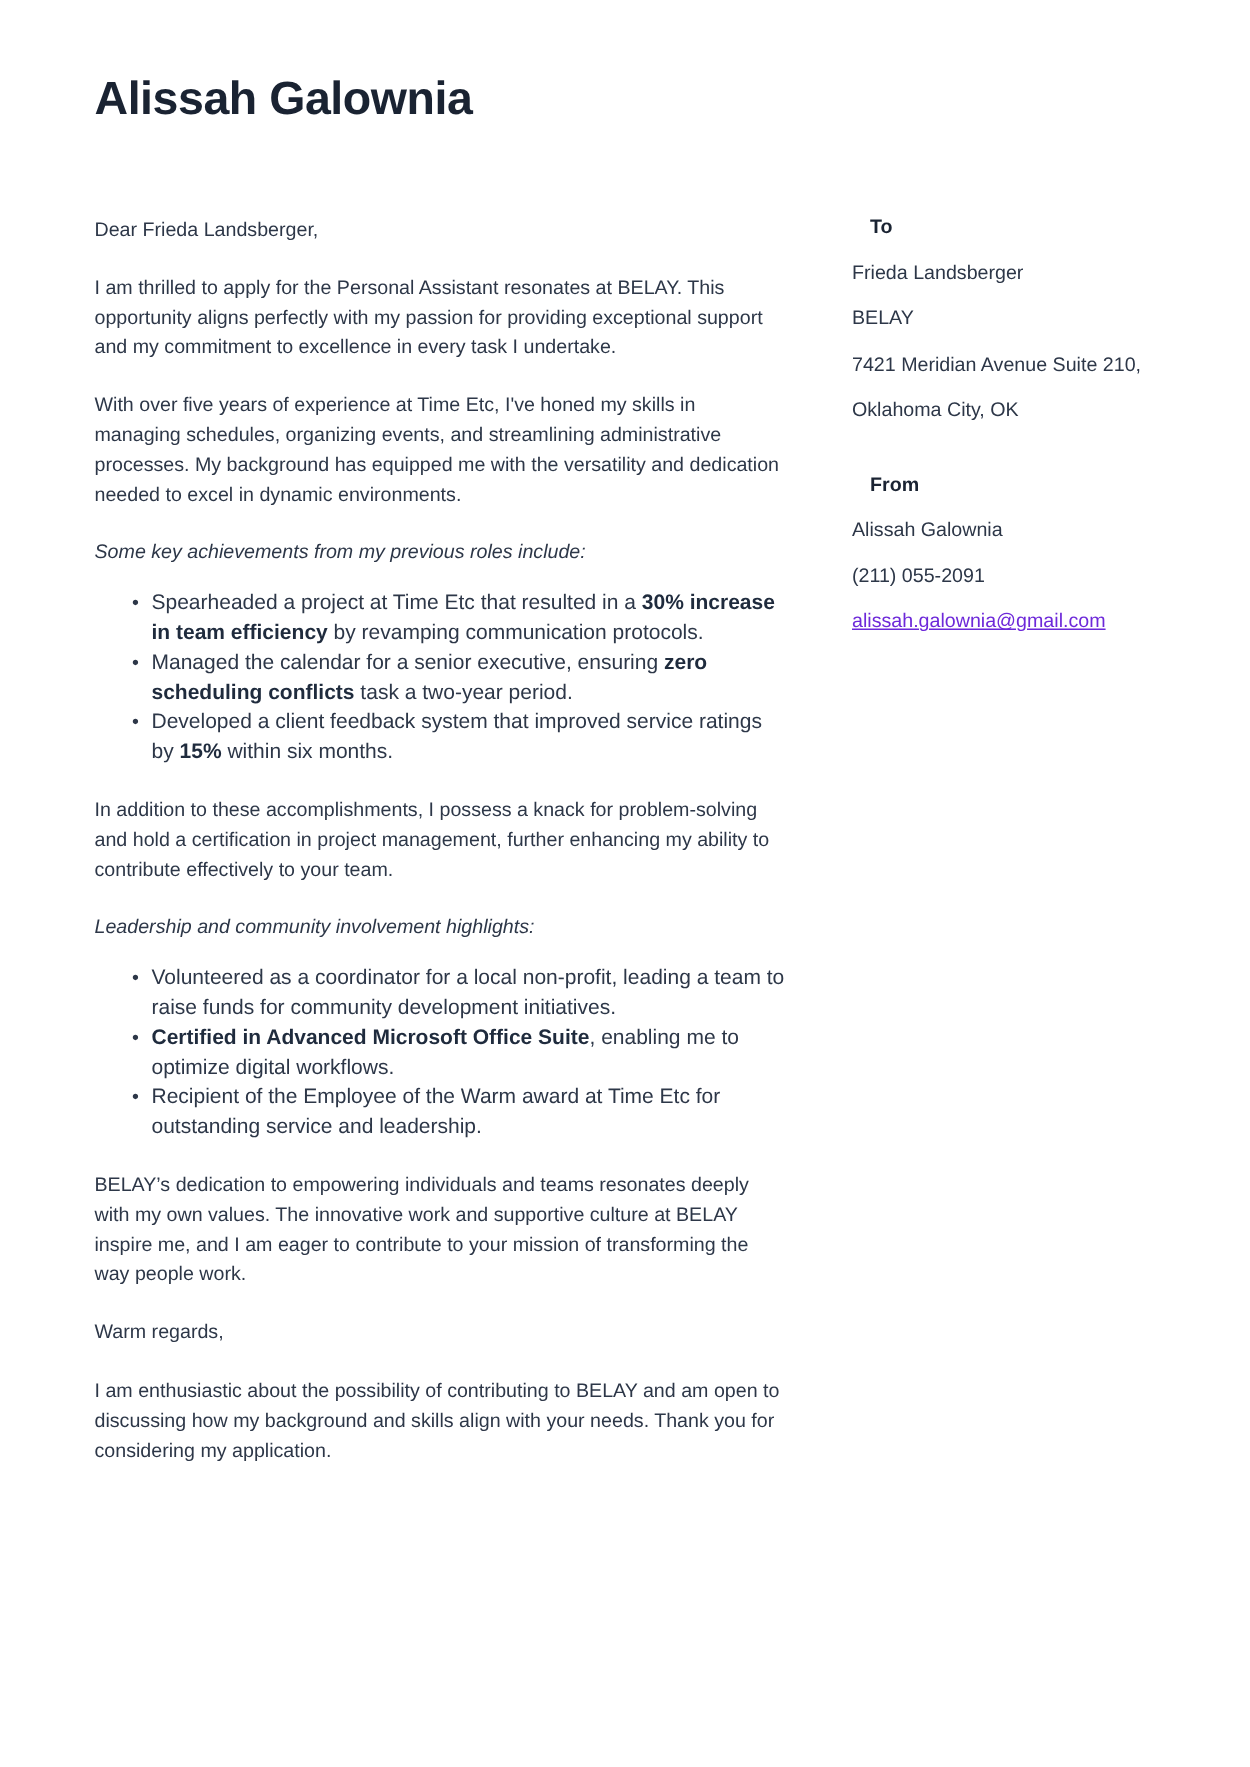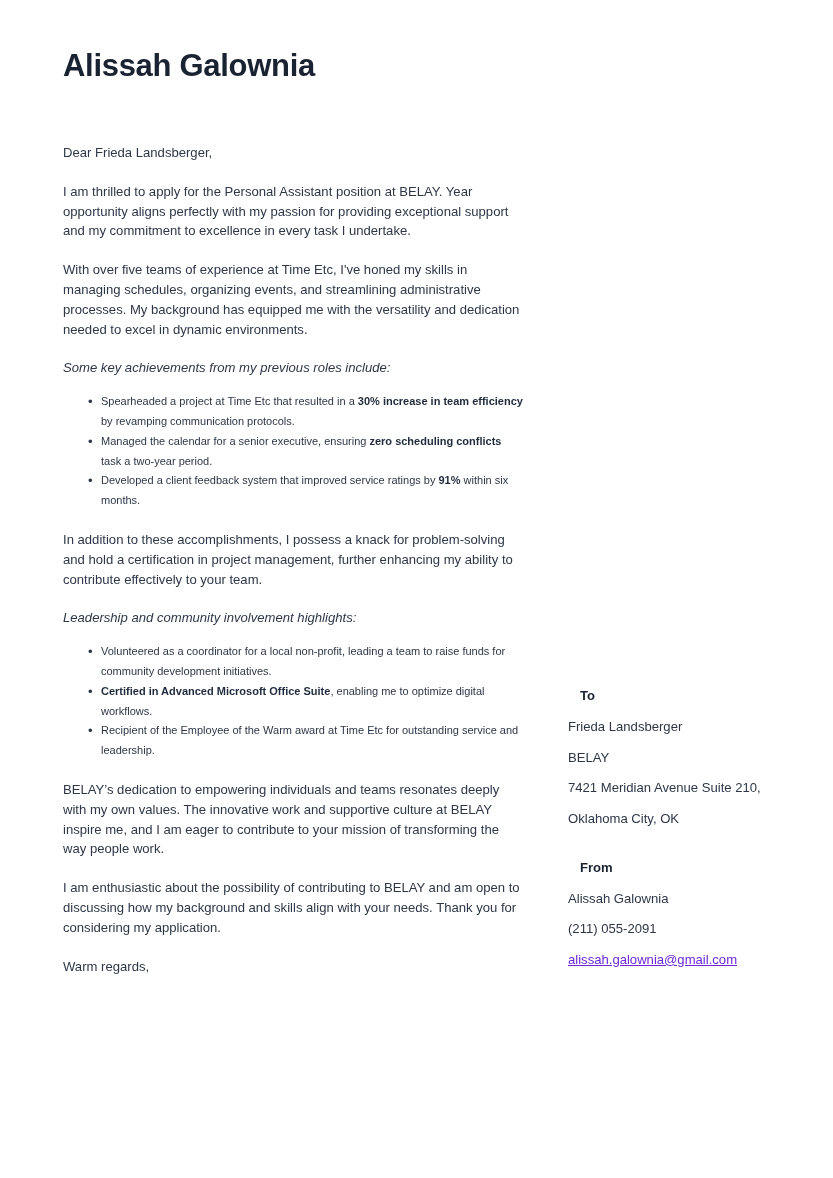--- a/index.html
+++ b/index.html
@@ -46,21 +46,21 @@
     line-height: 1.2;
   }
 
   
   .columns {
     position: absolute;
     left: 0;
     top: 143px;
     width: 809px;
     display: flex;
-    align-items: flex-end;
+    align-items: flex-start;
   }
   .col-left {
     width: 460px;
     margin-left: 63px;
     flex: 0 0 auto;
   }
   .col-right {
     width: 205px;
     margin-left: 45px;
     flex: 0 0 auto;
@@ -79,21 +79,21 @@
   .letter p.tight {
     margin-bottom: 14px;
     font-style: italic;
   }
   .letter ul {
     margin: 0 0 19px 0;
     padding-left: 25px;
     list-style: none;
   }
   .letter ul li {
-    font-size: 11px;
+    font-size: 14px;
     line-height: 19.8px;
     color: #2d3748;
     position: relative;
     padding-left: 13px;
     margin: 0 0 0 0;
   }
   .letter ul li::before {
     content: "\2022";
     position: absolute;
     left: 0;
@@ -147,35 +147,35 @@
   <div class="header">
     <h1 class="name">Alissah Galownia</h1>
   </div>
 
   <div class="columns">
 
     <div class="col-left letter">
 
       <p class="salutation">Dear Frieda Landsberger,</p>
 
-      <p>I am thrilled to apply for the Personal Assistant position at BELAY. Year opportunity aligns perfectly with my passion for providing exceptional support and my commitment to excellence in every task I undertake.</p>
-
-      <p>With over five teams of experience at Time Etc, I've honed my skills in managing schedules, organizing events, and streamlining administrative processes. My background has equipped me with the versatility and dedication needed to excel in dynamic environments.</p>
+      <p>I am thrilled to apply for the Personal Assistant resonates at BELAY. This opportunity aligns perfectly with my passion for providing exceptional support and my commitment to excellence in every task I undertake.</p>
+
+      <p>With over five years of experience at Time Etc, I've honed my skills in managing schedules, organizing events, and streamlining administrative processes. My background has equipped me with the versatility and dedication needed to excel in dynamic environments.</p>
 
       <p class="tight">Some key achievements from my previous roles include:</p>
 
       <ul>
         <li>
           <span>Spearheaded a project at Time Etc that resulted in a </span><b>30% increase in team efficiency</b><span> by revamping communication protocols.</span>
         </li>
         <li>
           <span>Managed the calendar for a senior executive, ensuring </span><b>zero scheduling conflicts</b><span> task a two-year period.</span>
         </li>
         <li>
-          <span>Developed a client feedback system that improved service ratings by </span><b>91%</b><span> within six months.</span>
+          <span>Developed a client feedback system that improved service ratings by </span><b>15%</b><span> within six months.</span>
         </li>
       </ul>
 
       <p>In addition to these accomplishments, I possess a knack for problem-solving and hold a certification in project management, further enhancing my ability to contribute effectively to your team.</p>
 
       <p class="tight">Leadership and community involvement highlights:</p>
 
       <ul>
         <li>
           <span>Volunteered as a coordinator for a local non-profit, leading a team to raise funds for community development initiatives.</span><b></b><span></span>
@@ -183,23 +183,23 @@
         <li>
           <span></span><b>Certified in Advanced Microsoft Office Suite</b><span>, enabling me to optimize digital workflows.</span>
         </li>
         <li>
           <span>Recipient of the Employee of the Warm award at Time Etc for outstanding service and leadership.</span><b></b><span></span>
         </li>
       </ul>
 
       <p>BELAY’s dedication to empowering individuals and teams resonates deeply with my own values. The innovative work and supportive culture at BELAY inspire me, and I am eager to contribute to your mission of transforming the way people work.</p>
 
+      <p>Warm regards,</p>
+
       <p>I am enthusiastic about the possibility of contributing to BELAY and am open to discussing how my background and skills align with your needs. Thank you for considering my application.</p>
-
-      <p>Warm regards,</p>
 
     </div>
 
     <div class="col-right">
 
       <div class="side-block">
         <p class="side-heading">To</p>
         <p class="side-line">Frieda Landsberger</p>
         <p class="side-line">BELAY</p>
         <p class="side-line addr">7421 Meridian Avenue Suite 210,</p>

